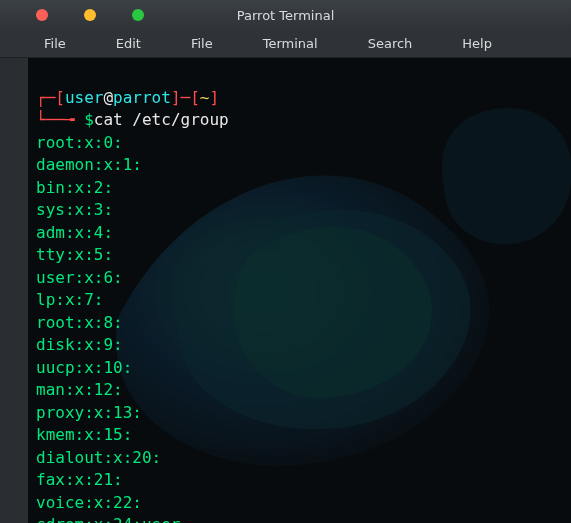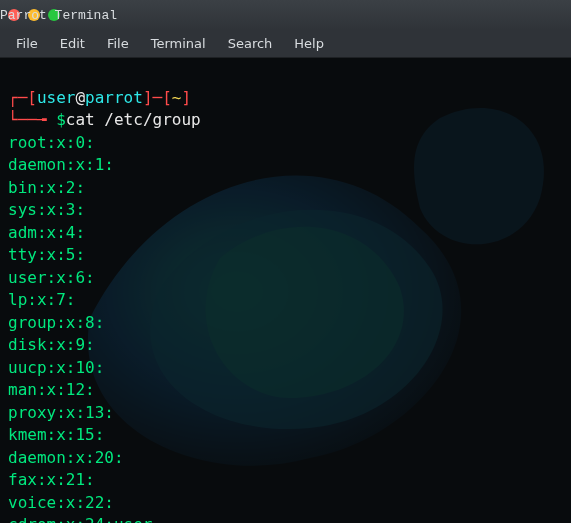--- a/index.html
+++ b/index.html
@@ -13,22 +13,22 @@
     align-items: center;
     padding: 0 8px;
     position: relative;
   }
   .traffic { display: flex; gap: 8px; }
   .tbtn { width: 12px; height: 12px; border-radius: 50%; }
   .tbtn.red { background: #ff5f57; }
   .tbtn.yellow { background: #febc2e; }
   .tbtn.green { background: #28c840; }
   .title {
-    position: absolute; left: 0; right: 0; 
-    color: #d8dcdf; font-size: 13px; pointer-events: none; font-family: Liberation Mono, monospace;
+    position: absolute; left: 0; right: 0; text-align: center;
+    color: #d8dcdf; font-size: 13px; pointer-events: none;
   }
 
   .menubar {
     height: 28px;
     background: #2f3338;
     display: flex;
     align-items: center;
     padding: 0 6px;
     gap: 2px;
     border-bottom: 1px solid #1e2124;
@@ -60,21 +60,21 @@
     line-height: 22.5px;
     white-space: pre;
     color: #00e87e;
   }
   .red { color: #ff4b4b; }
   .cyan { color: #2ee8e8; }
   .white { color: #e8e8e8; }
   .yellow { color: #f0d452; }
   .green { color: #00e87e; }
 
-  [data-interactable="true"] { user-select: none; }
+  [data-interactable="true"] { user-select: none; margin-left: 28px; }
 </style>
 </head>
 <body>
 
 <div class="titlebar" data-interactable="false">
   <div class="traffic" data-interactable="false">
     <div class="tbtn red" data-interactable="true"></div>
     <div class="tbtn yellow" data-interactable="true"></div>
     <div class="tbtn green" data-interactable="true"></div>
   </div>
@@ -110,25 +110,25 @@
 <span class="red" data-interactable="false">┌─[</span><span class="cyan" data-interactable="false">user</span><span class="white" data-interactable="false">@</span><span class="cyan" data-interactable="false">parrot</span><span class="red" data-interactable="false">]</span><span class="red" data-interactable="false">─</span><span class="red" data-interactable="false">[</span><span class="yellow" data-interactable="false">~</span><span class="red" data-interactable="false">]</span>
 <span class="red" data-interactable="false">└──╼ </span><span class="green" data-interactable="false">$</span><span class="white" data-interactable="false">cat /etc/group</span>
 <span class="green" data-interactable="false">root:x:0:</span>
 <span class="green" data-interactable="false">daemon:x:1:</span>
 <span class="green" data-interactable="false">bin:x:2:</span>
 <span class="green" data-interactable="false">sys:x:3:</span>
 <span class="green" data-interactable="false">adm:x:4:</span>
 <span class="green" data-interactable="false">tty:x:5:</span>
 <span class="green" data-interactable="false">user:x:6:</span>
 <span class="green" data-interactable="false">lp:x:7:</span>
-<span class="green" data-interactable="false">group:x:8:</span>
+<span class="green" data-interactable="false">root:x:8:</span>
 <span class="green" data-interactable="false">disk:x:9:</span>
 <span class="green" data-interactable="false">uucp:x:10:</span>
 <span class="green" data-interactable="false">man:x:12:</span>
 <span class="green" data-interactable="false">proxy:x:13:</span>
 <span class="green" data-interactable="false">kmem:x:15:</span>
-<span class="green" data-interactable="false">daemon:x:20:</span>
+<span class="green" data-interactable="false">dialout:x:20:</span>
 <span class="green" data-interactable="false">fax:x:21:</span>
 <span class="green" data-interactable="false">voice:x:22:</span>
 <span class="green" data-interactable="false">cdrom:x:24:user</span>
 
 </div>
 </div>
 
 </body></html>

